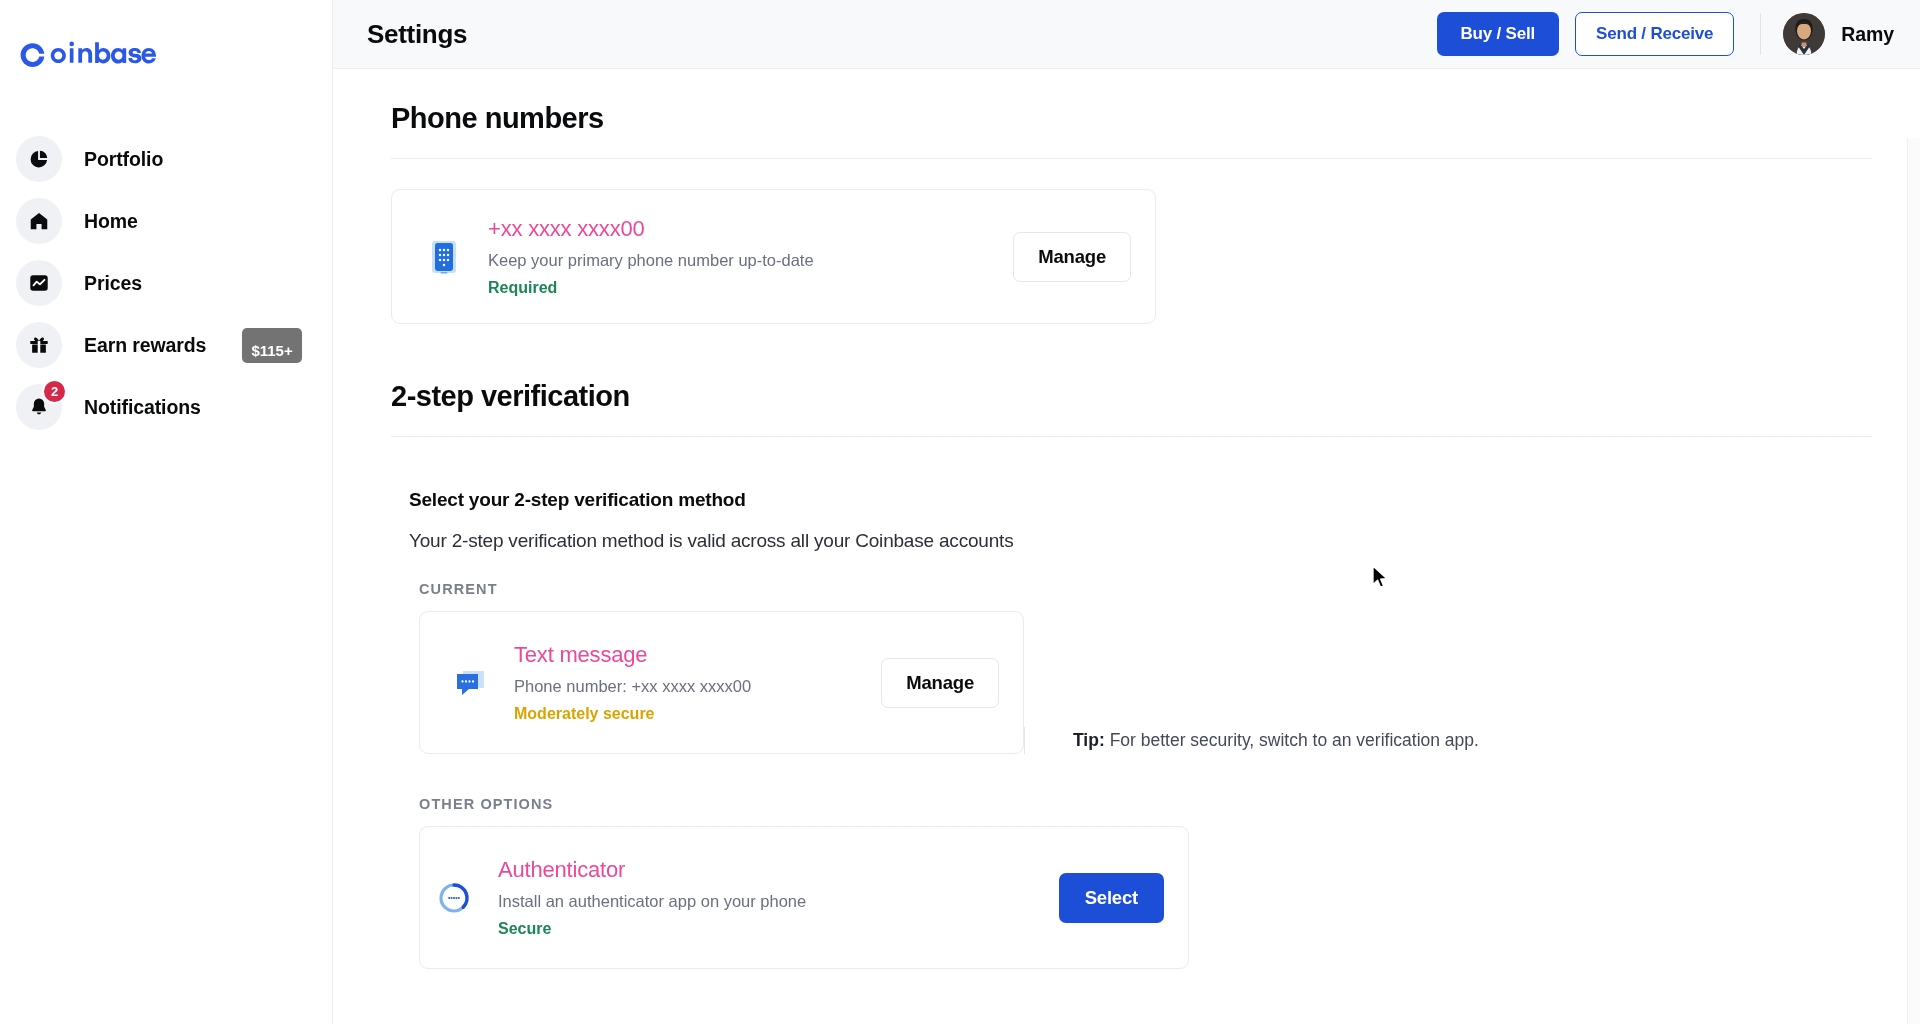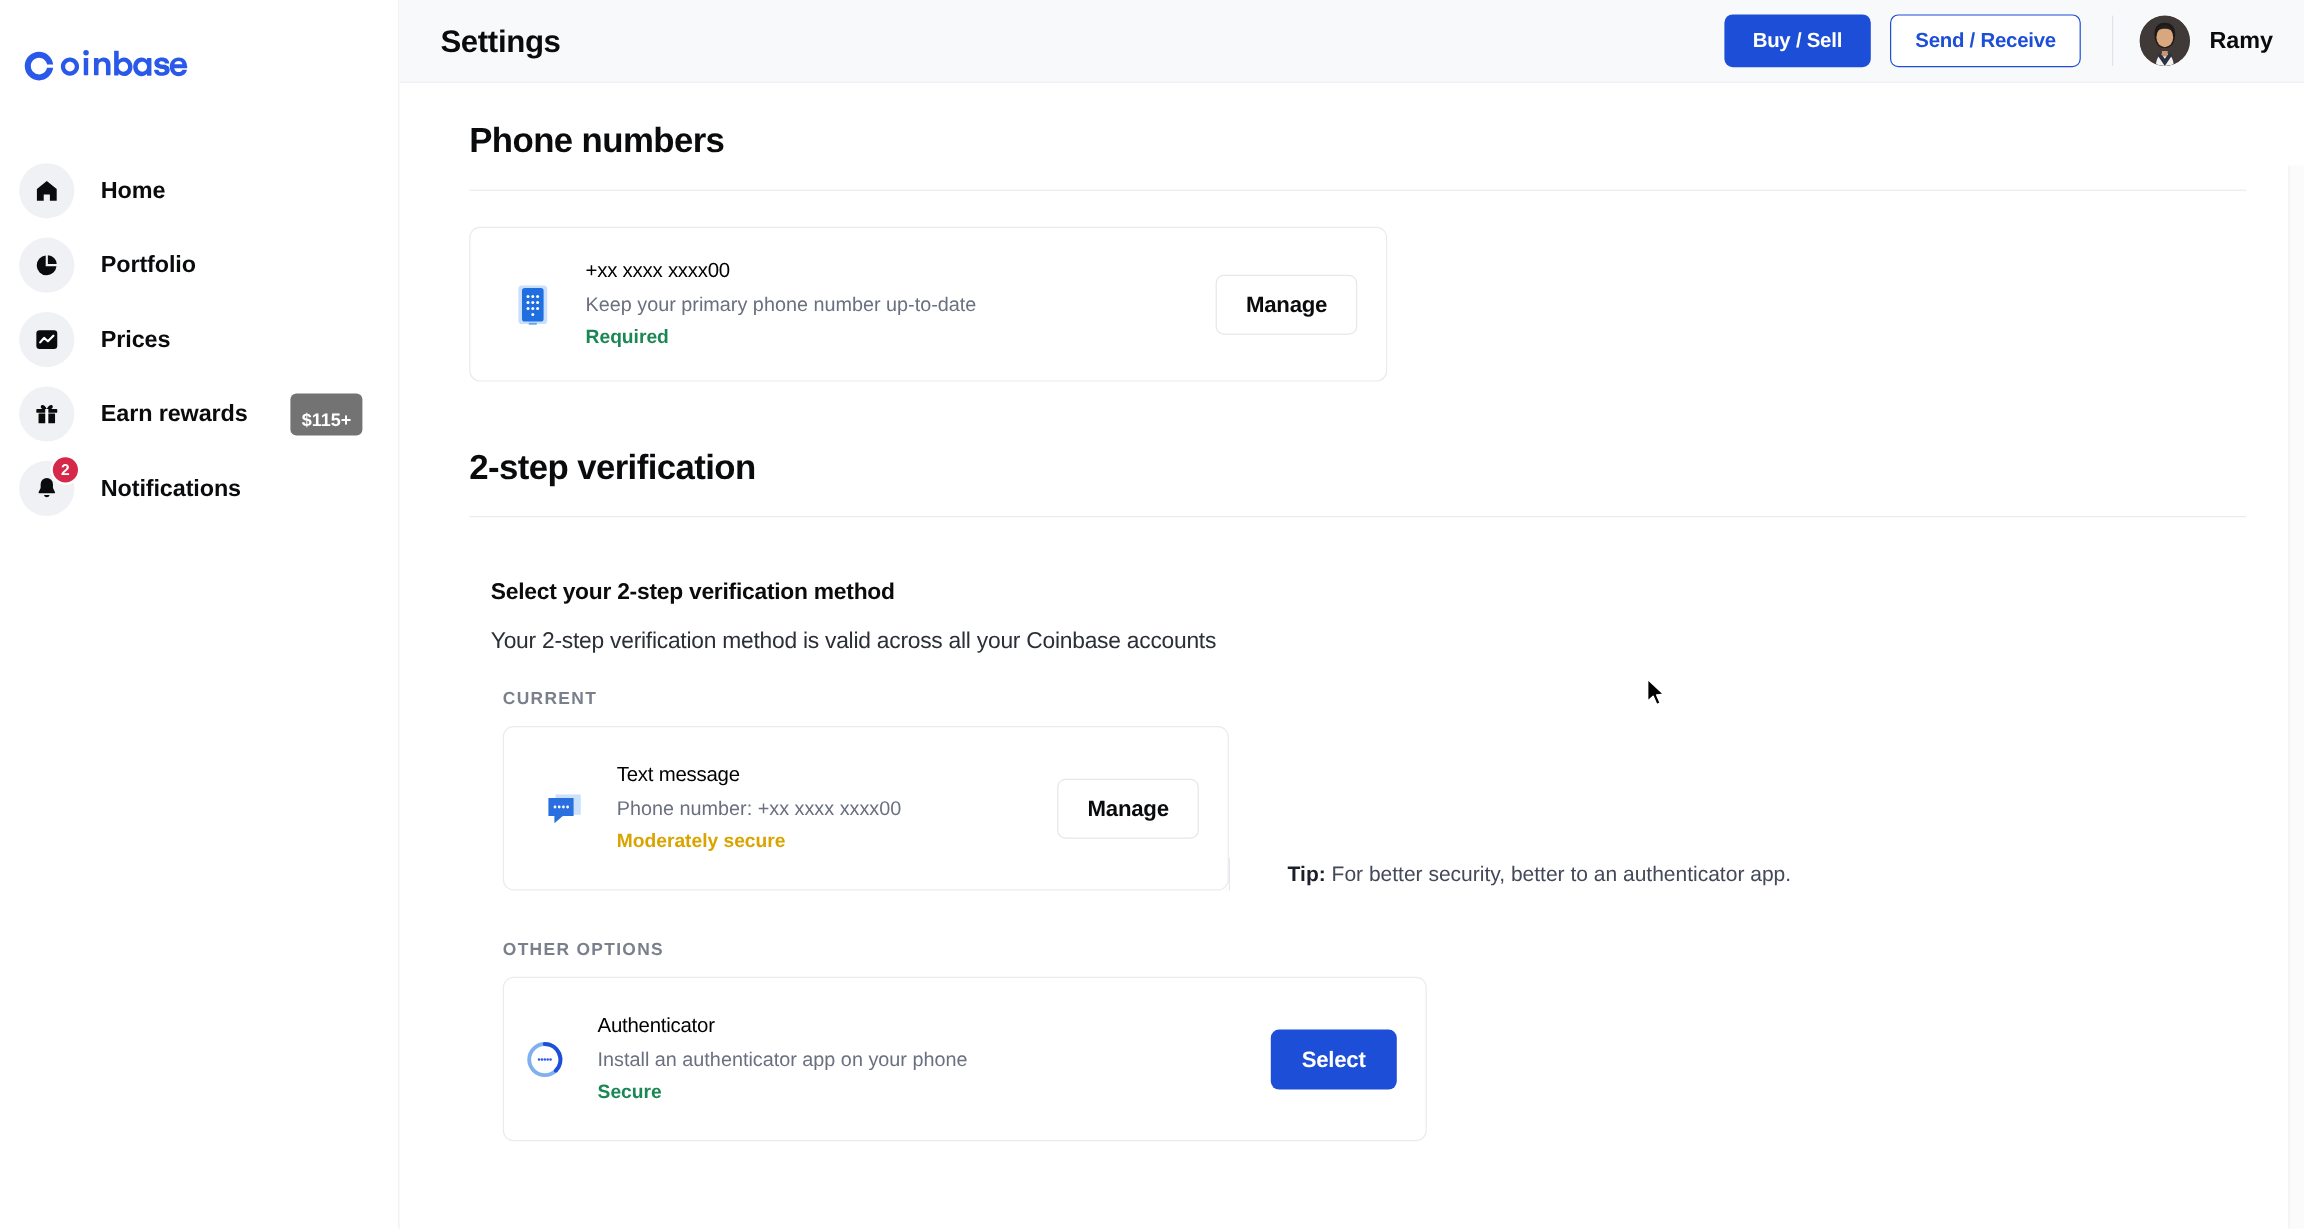--- a/index.html
+++ b/index.html
@@ -188,23 +188,23 @@
     padding: 26px 24px 26px 30px;
   }
   .card-icon {
     width: 44px;
     flex: 0 0 44px;
     display: flex; align-items: center; justify-content: center;
     margin-right: 22px;
   }
   .card-body { flex: 1 1 auto; min-width: 0; }
   .card-title {
-    font-size: 17px;
+    font-size: 22px;
     font-weight: 400;
-    color: #000000;
+    color: #ec4899;
     letter-spacing: -0.2px;
   }
   .card-sub {
     font-size: 16.5px;
     color: #6b7080;
     margin-top: 9px;
   }
   .card-status {
     font-size: 16px;
     font-weight: 600;
@@ -322,34 +322,34 @@
           <path d="M139.8 16.9c0-4.1-3-7-7-7-4.2 0-7.3 3.3-7.3 7.8 0 4.7 3.3 7.8 7.4 7.8 3.4 0 6.1-2 6.8-4.9.1-.2-.1-.4-.3-.4h-3.1c-.2 0-.3.1-.4.2-.5 1.1-1.5 1.7-3 1.7-1.9 0-3.4-1.2-3.7-3.3h10.4c.2 0 .4-.2.4-.4v-1.5zm-10.5-1.4c.5-1.7 1.8-2.6 3.4-2.6 1.8 0 3.1 1 3.3 2.6h-6.7z"></path>
         </g>
       </svg>
     </div>
 
     <nav class="nav">
 
       <div class="nav-item">
         <span class="nav-icon-wrap">
           <svg width="22" height="22" viewBox="0 0 24 24" fill="#0a0b0d">
-              <path d="M12 3.2 3 10.4V21h6.2v-5.6h5.6V21H21V10.4z"></path>
-            </svg>
-        </span>
-        <span class="nav-label">Home</span>
-      </div>
-
-      <div class="nav-item">
-        <span class="nav-icon-wrap">
-          <svg width="22" height="22" viewBox="0 0 24 24" fill="#0a0b0d">
             <path d="M11 3.2A9 9 0 1 0 20.8 13H11z"></path>
             <path d="M13 3v8h8a8 8 0 0 0-8-8z"></path>
           </svg>
         </span>
         <span class="nav-label">Portfolio</span>
+      </div>
+
+      <div class="nav-item">
+        <span class="nav-icon-wrap">
+          <svg width="22" height="22" viewBox="0 0 24 24" fill="#0a0b0d">
+              <path d="M12 3.2 3 10.4V21h6.2v-5.6h5.6V21H21V10.4z"></path>
+            </svg>
+        </span>
+        <span class="nav-label">Home</span>
       </div>
 
       <div class="nav-item">
         <span class="nav-icon-wrap">
           <svg width="22" height="22" viewBox="0 0 24 24">
             <rect x="2.5" y="3.5" width="19" height="17" rx="3" fill="#0a0b0d"></rect>
             <polyline points="6,14.5 9.5,10.5 13,13.5 18,8.5" fill="none" stroke="#ffffff" stroke-width="2" stroke-linecap="round" stroke-linejoin="round"></polyline>
           </svg>
         </span>
         <span class="nav-label">Prices</span>
@@ -478,21 +478,21 @@
                   <div class="card-body">
                     <div class="card-title">Text message</div>
                     <div class="card-sub">Phone number: +xx xxxx xxxx00</div>
                     <div class="card-status status-amber">Moderately secure</div>
                   </div>
                   <button class="btn-ghost">Manage</button>
                 </div>
               </div>
 
               <div class="tip">
-                <p><b>Tip:</b><span> For better security, better to an authenticator app.</span></p>
+                <p><b>Tip:</b><span> For better security, switch to an verification app.</span></p>
               </div>
             </div>
           </div>
 
           <div class="other-block">
             <div class="eyebrow">OTHER OPTIONS</div>
             <div class="other-card-wrap">
               <div class="card" style="padding:30px 24px 30px 12px">
                 <span class="card-icon">
                   <svg width="40" height="40" viewBox="0 0 40 40">

